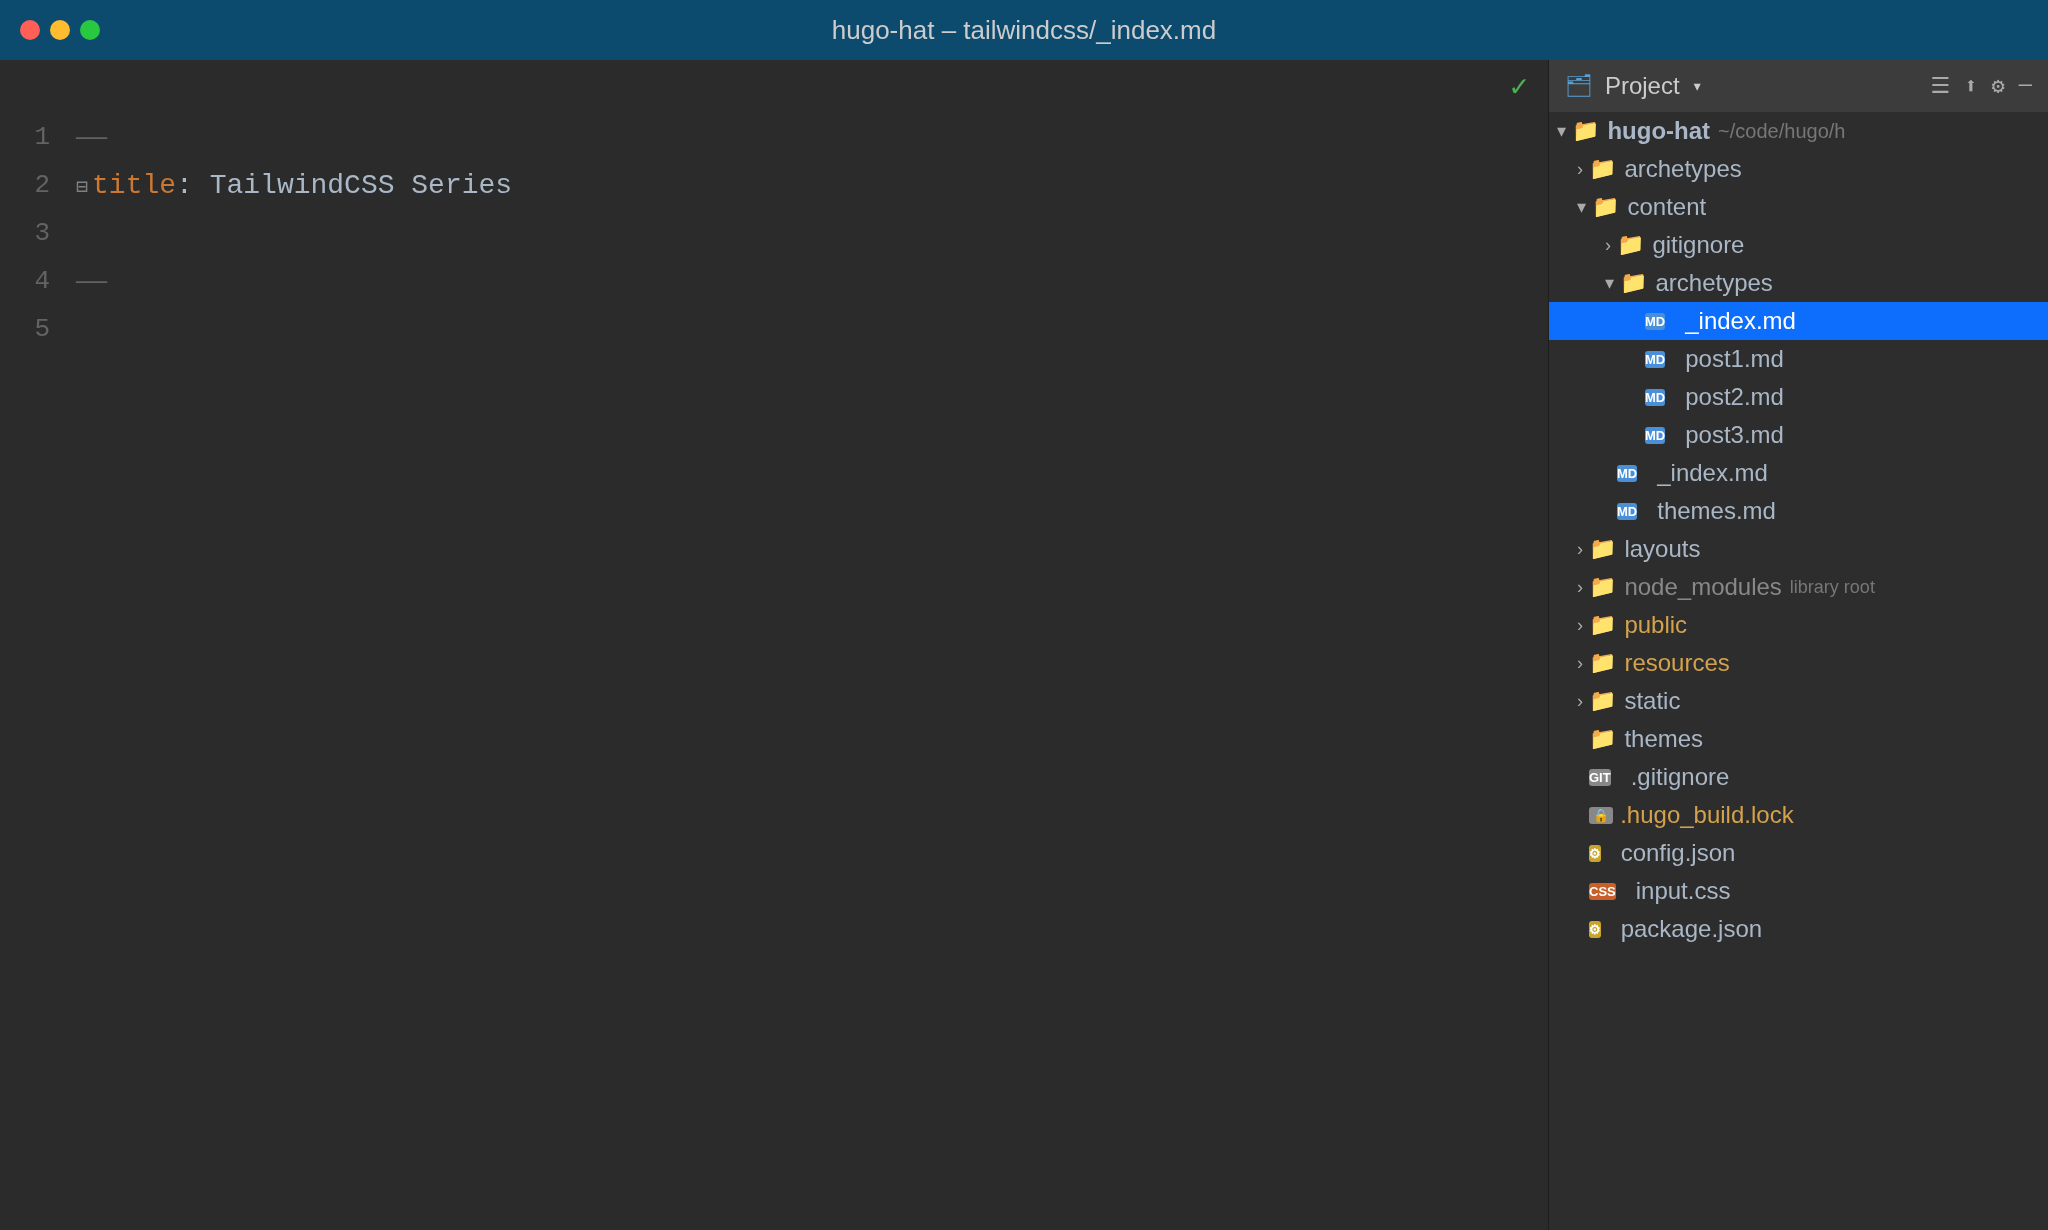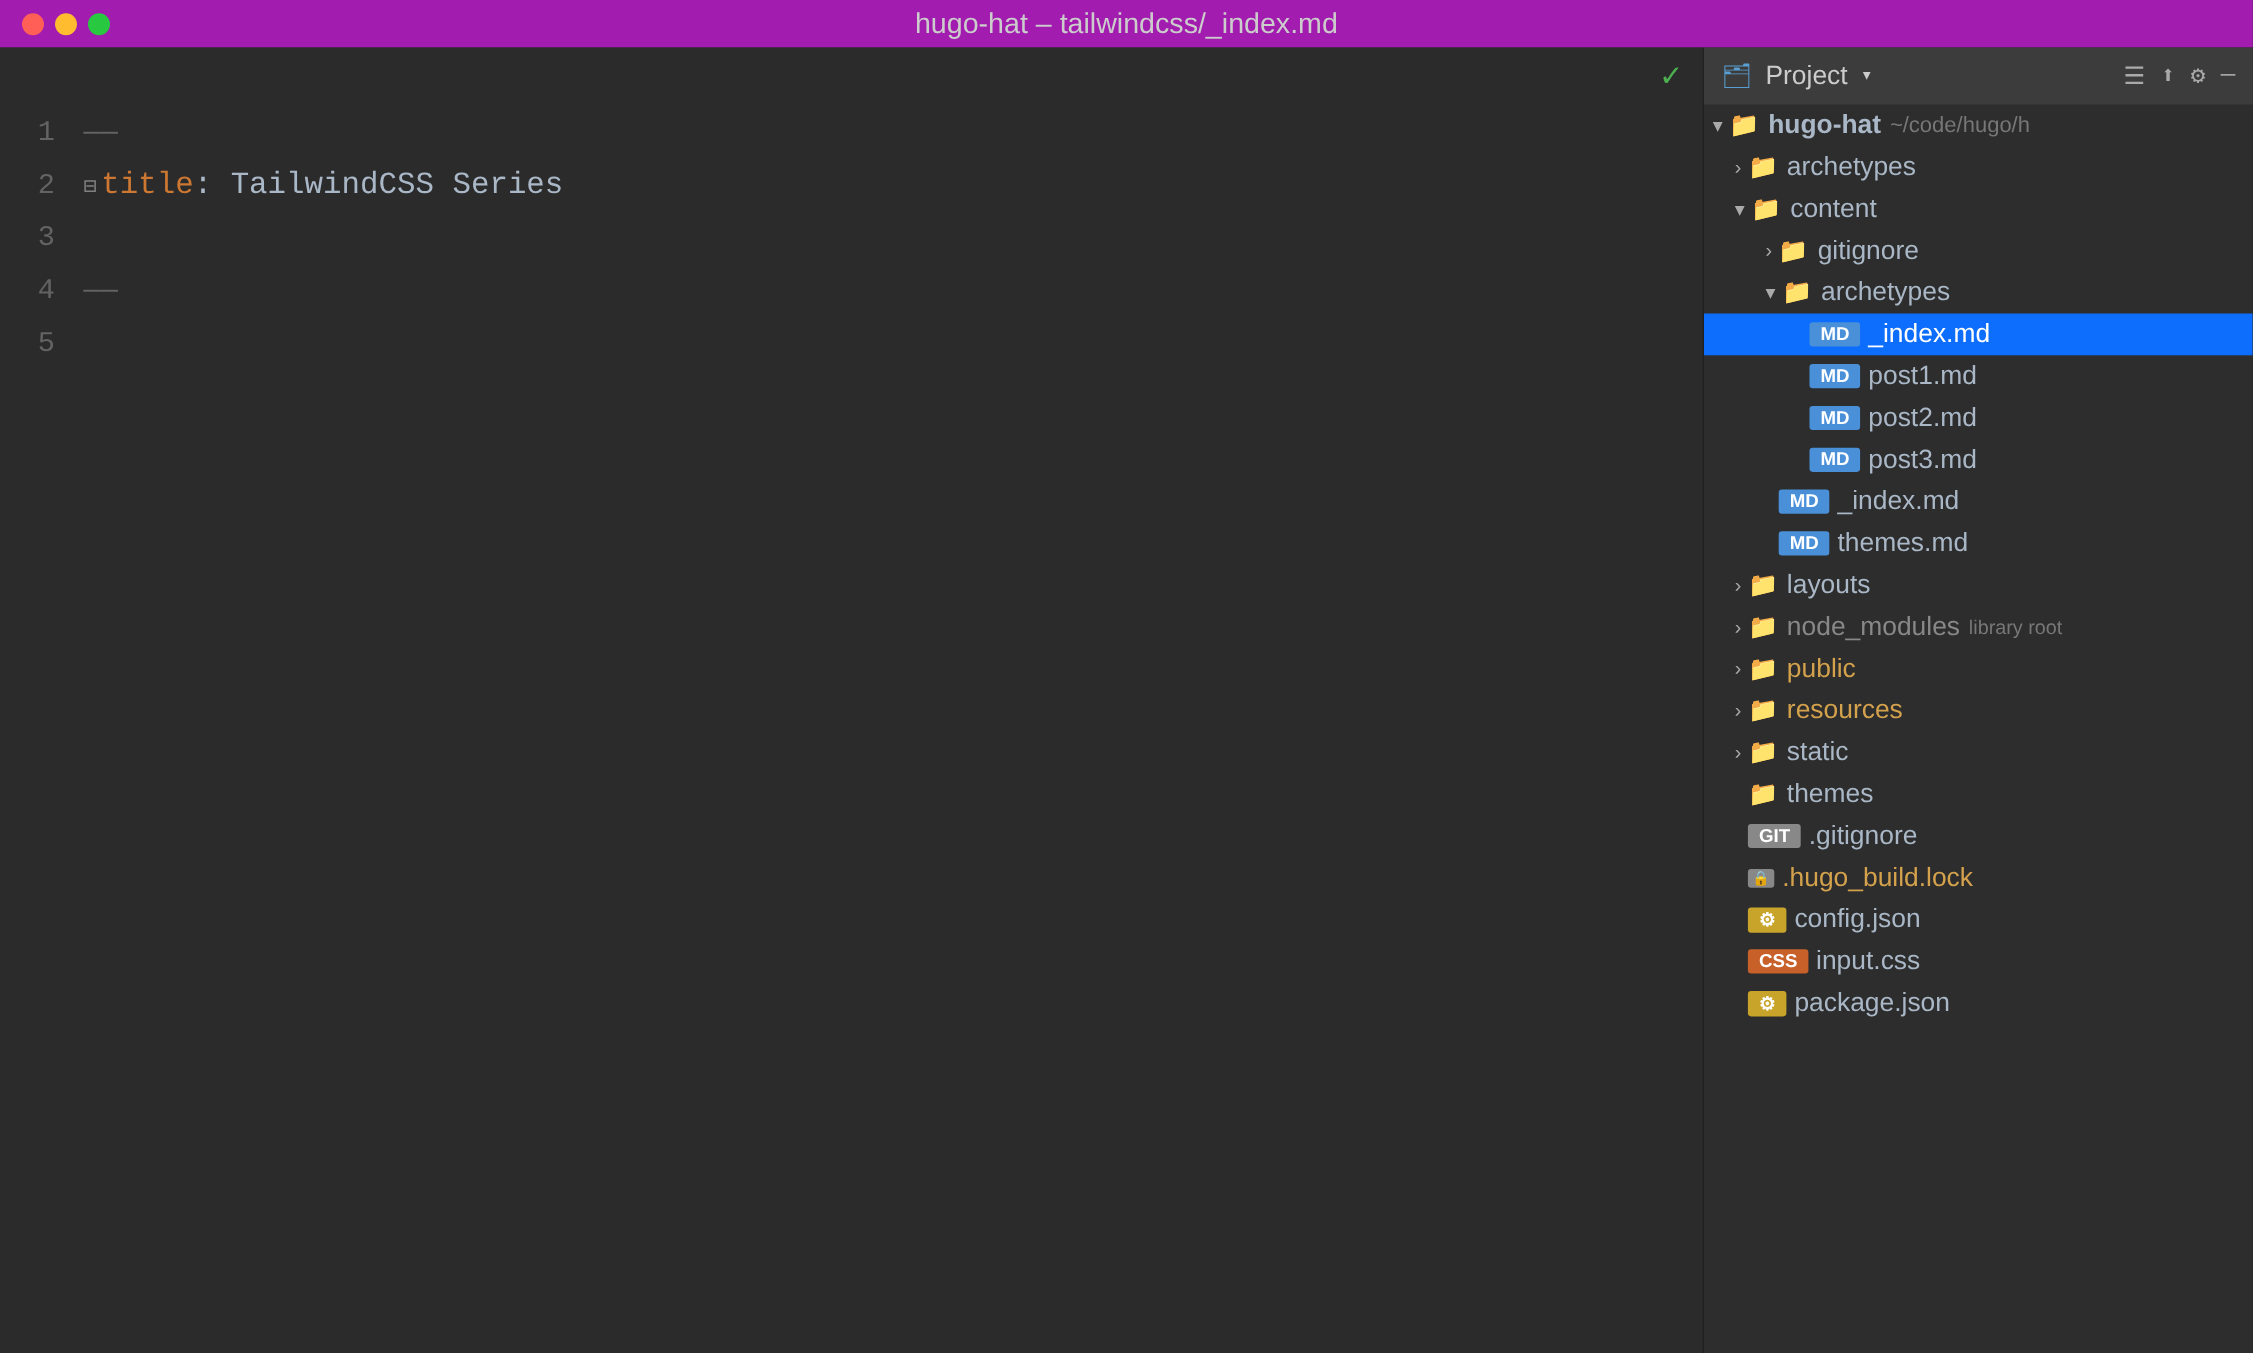--- a/index.html
+++ b/index.html
@@ -8,22 +8,22 @@
       font-family: 'Menlo', 'Monaco', 'Courier New', monospace;
       width: 2048px;
       height: 1230px;
       overflow: hidden;
       display: flex;
       flex-direction: column;
     }
 
     
     .titlebar {
-      background: #a21caf;
-      height: 43px;
+      background: #0c4a6e;
+      height: 60px;
       display: flex;
       align-items: center;
       justify-content: center;
       position: relative;
       flex-shrink: 0;
     }
     .titlebar-buttons {
       position: absolute;
       left: 20px;
       display: flex;
@@ -190,25 +190,25 @@
     }
     .folder-icon {
       font-size: 22px;
       margin-right: 8px;
       flex-shrink: 0;
     }
     .file-badge {
       display: inline-block;
       background: #4a90d9;
       color: #ffffff;
-      font-size: 17px;
+      font-size: 13px;
       font-weight: bold;
       border-radius: 3px;
-      padding: 1px 10px;
-      margin-right: 7px;
+      padding: 1px 0;
+      margin-right: 20px;
       font-family: -apple-system, BlinkMacSystemFont, sans-serif;
       flex-shrink: 0;
     }
     .file-badge.css-badge {
       background: #c8602a;
     }
     .file-badge.json-badge {
       background: #c8a52a;
     }
     .file-badge.git-badge {

